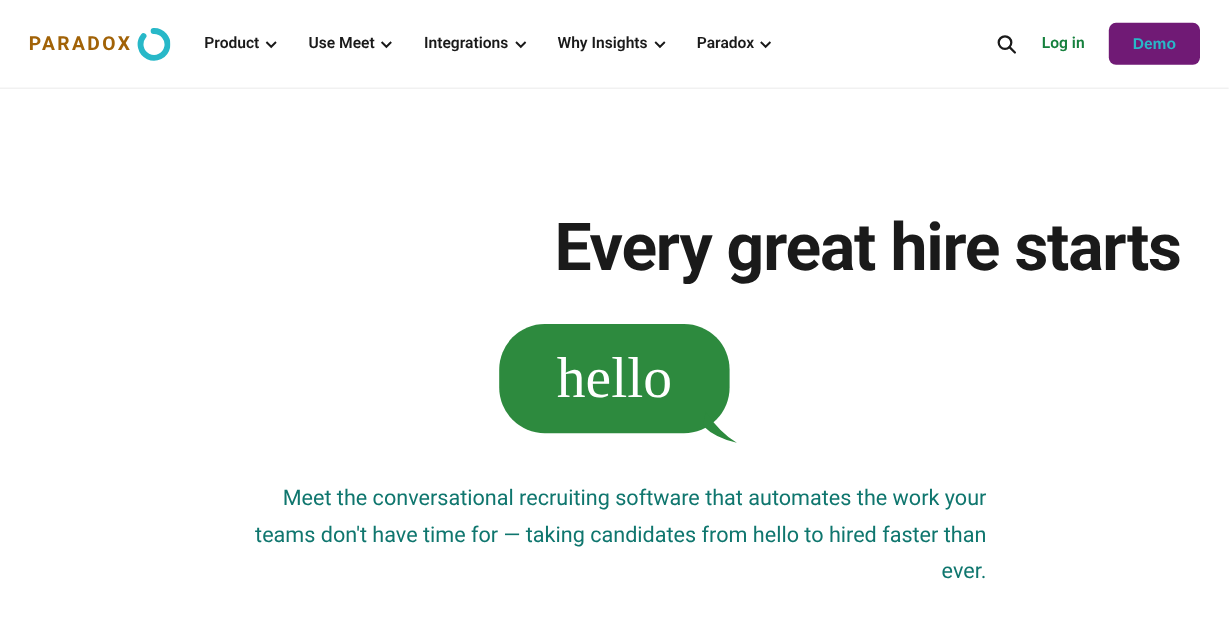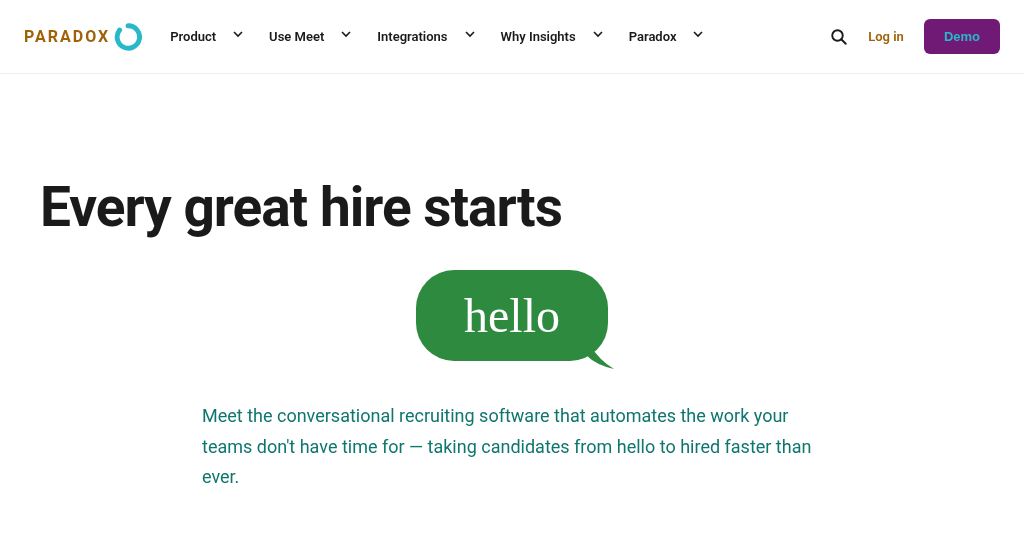--- a/index.html
+++ b/index.html
@@ -38,61 +38,61 @@
       height: 28px;
     }
     .nav {
       display: flex;
       align-items: center;
       gap: 26px;
       flex: 1;
     }
     .nav-item {
       display: flex;
-      align-items: flex-start;
+      align-items: center;
       font-size: 13px;
       font-weight: 600;
       color: #1a1a1a;
       cursor: pointer;
-      gap: 17px;
+      gap: 5px;
     }
     .chevron {
       width: 10px;
       height: 10px;
       display: inline-flex;
       align-items: center;
     }
     .header-right {
       display: flex;
       align-items: center;
       gap: 20px;
     }
     .search-icon {
       width: 18px;
       height: 18px;
       cursor: pointer;
     }
     .login-link {
       font-size: 13px;
       font-weight: 600;
-      color: #a16207;
+      color: #15803d;
       cursor: pointer;
     }
     .demo-btn {
       background: #701a75;
       color: #28b8c8;
       font-size: 13px;
       font-weight: 600;
       padding: 10px 20px;
       border-radius: 6px;
       border: none;
       cursor: pointer;
     }
     .hero {
-      text-align: left;
+      text-align: right;
       padding-top: 100px;
       padding-left: 40px;
       padding-right: 40px;
     }
     .hero-title {
       font-size: 55px;
       font-weight: 700;
       color: #1a1a1a;
       line-height: 1.2;
       letter-spacing: -1px;

